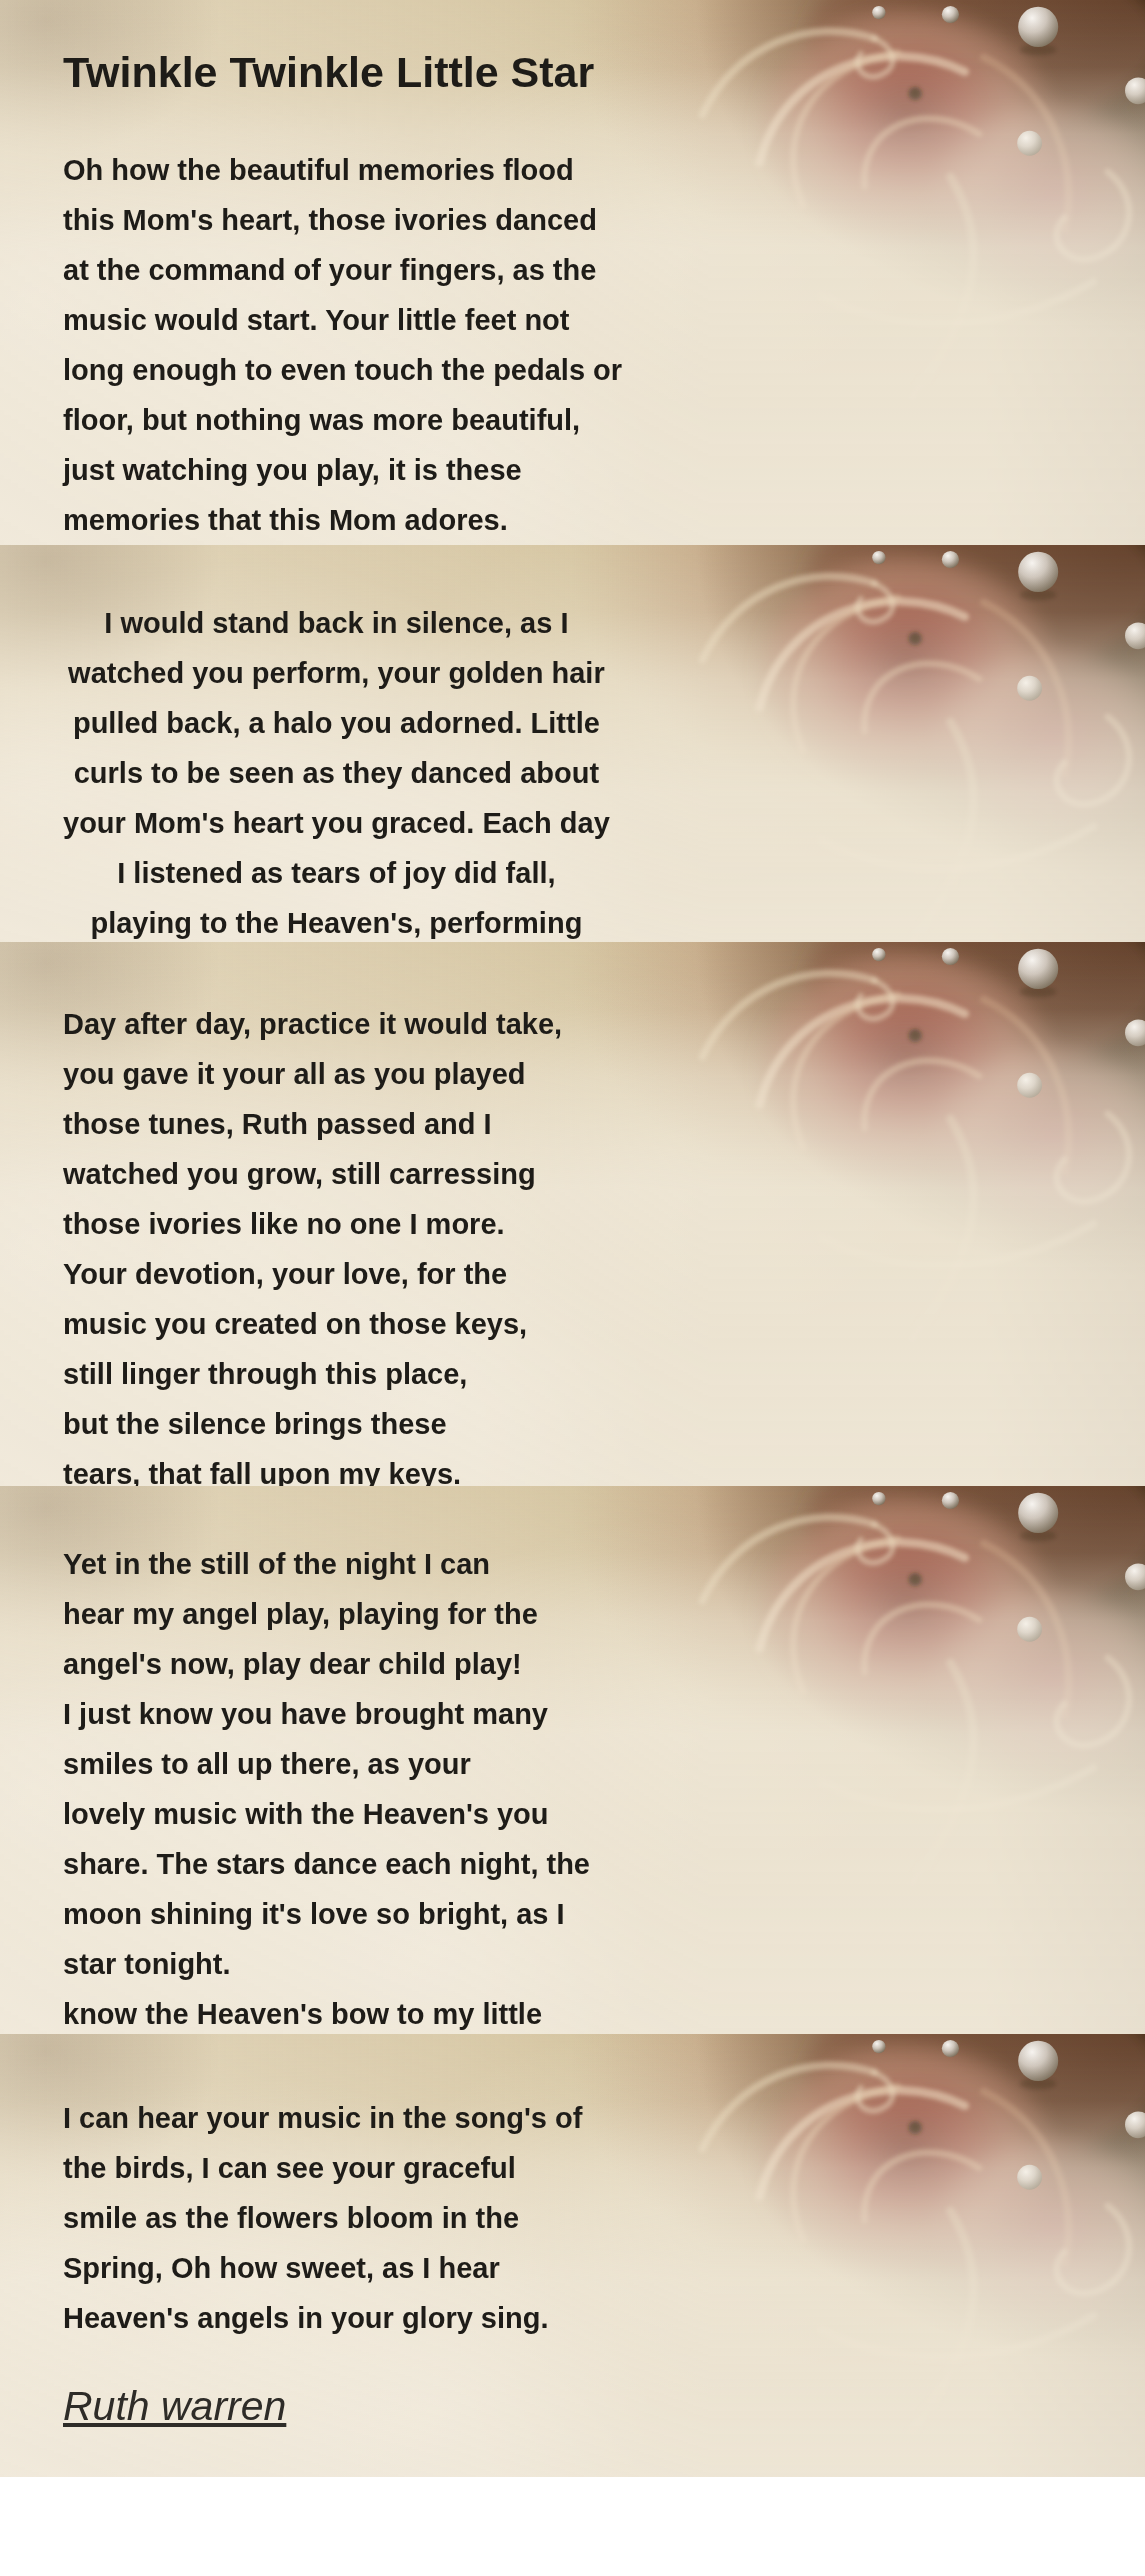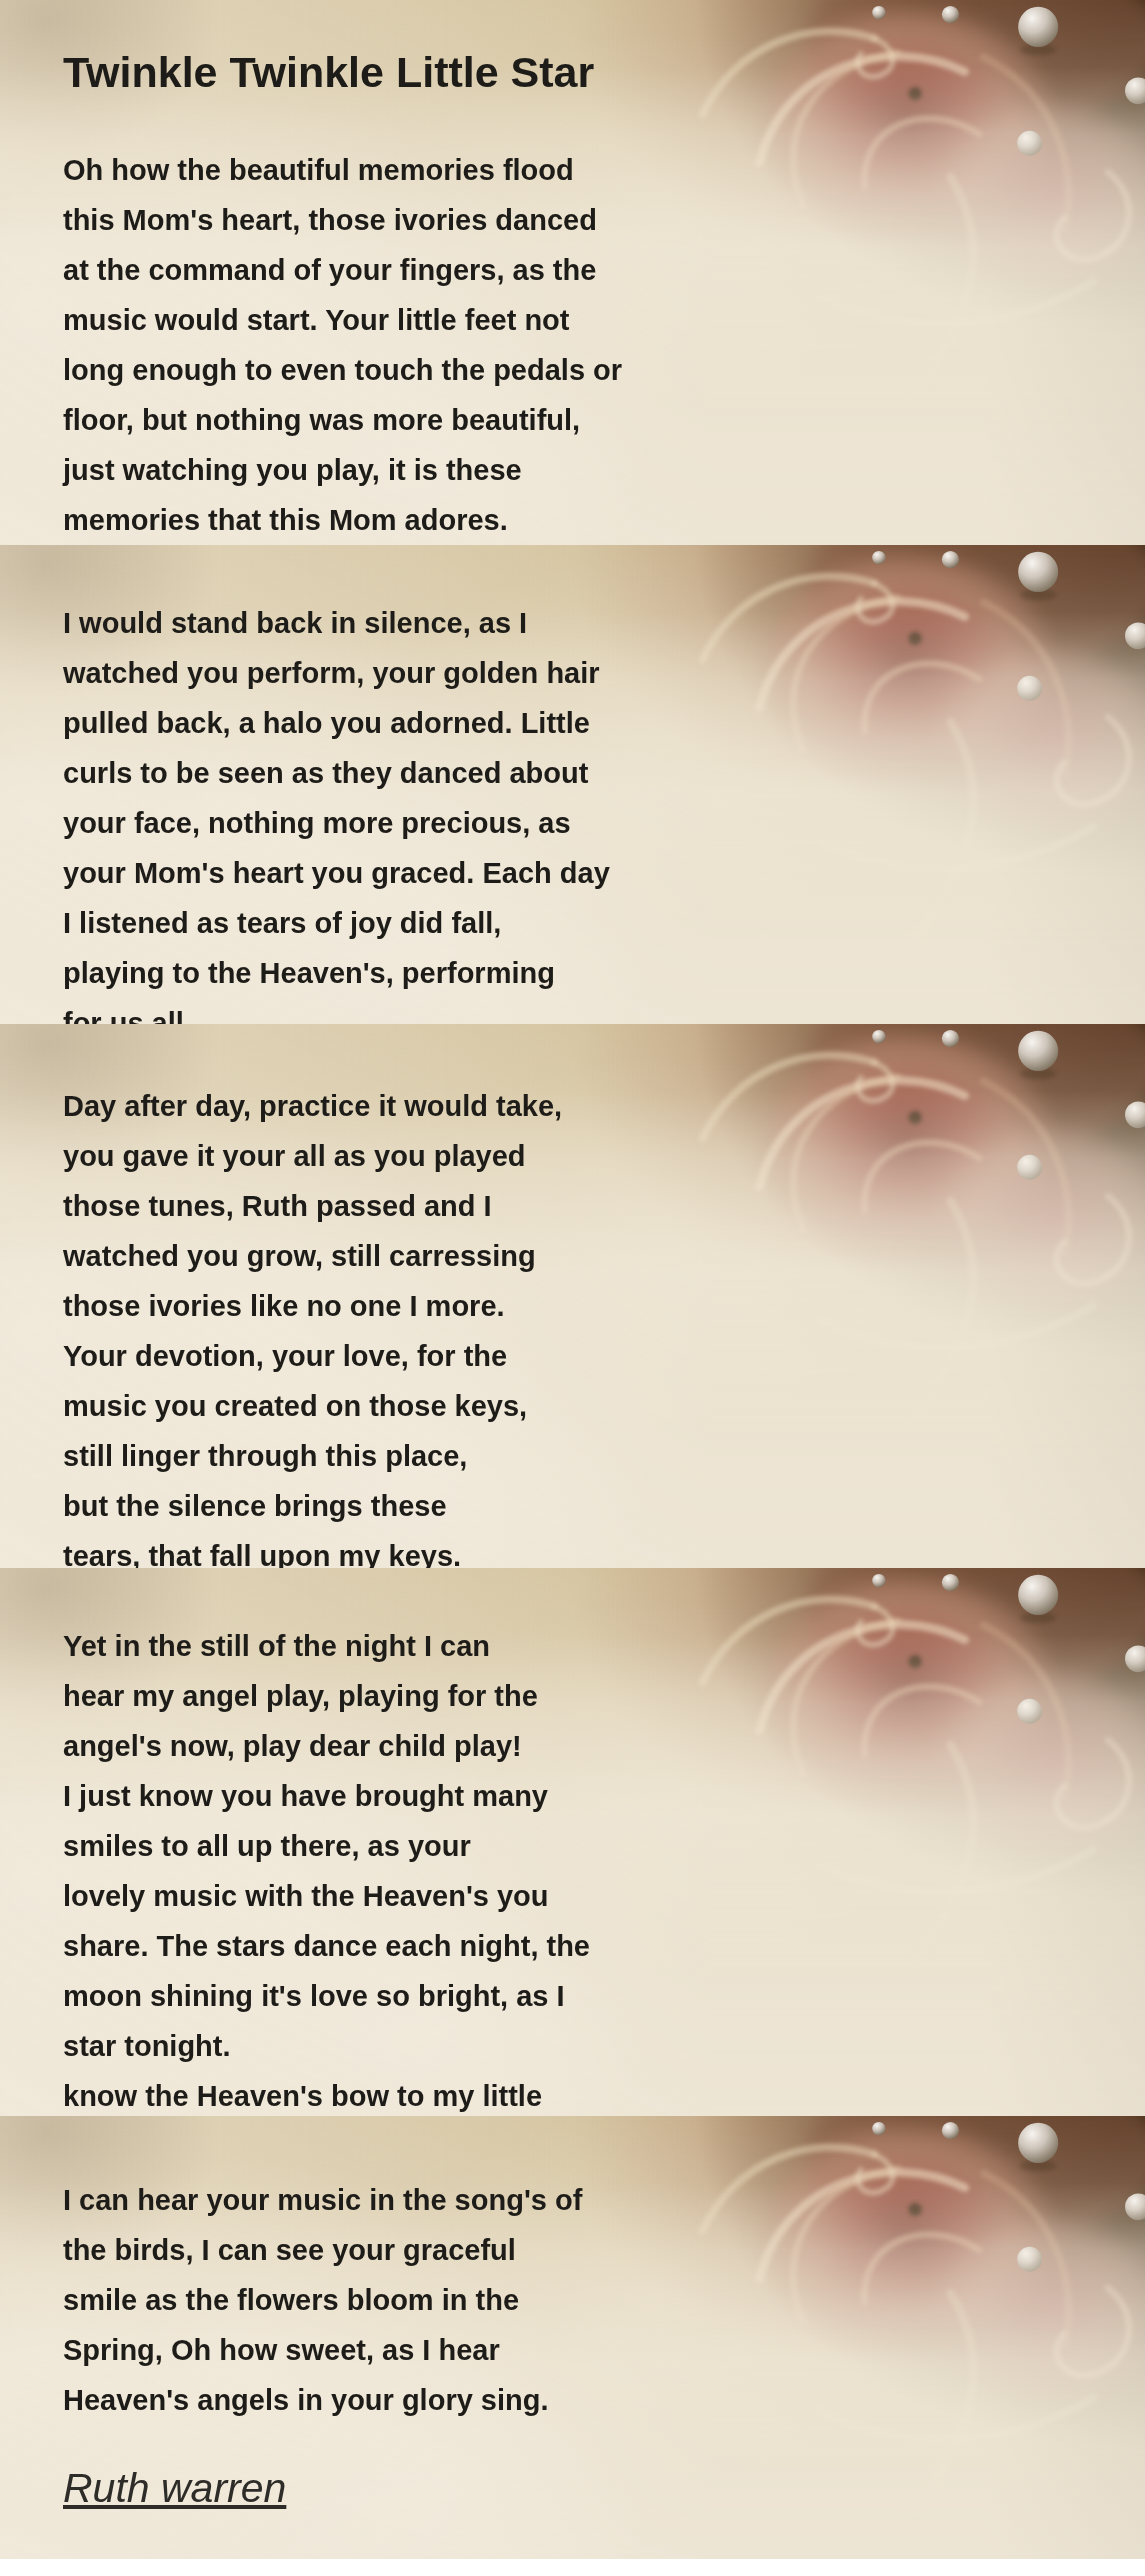--- a/index.html
+++ b/index.html
@@ -20,21 +20,21 @@
       radial-gradient(592px 439px at 100% 0%, rgba(40,24,10,0.92) 0%, rgba(66,42,20,0.62) 40%, rgba(92,64,34,0.28) 62%, rgba(92,64,34,0) 76%),
       radial-gradient(477px 325px at 79% 6%, rgba(156,94,76,0.55) 0%, rgba(156,94,76,0) 70%),
       radial-gradient(248px 191px at 4% 4%, rgba(98,70,38,0.40), rgba(98,70,38,0) 70%),
       radial-gradient(401px 286px at 22% 58%, rgba(243,236,220,0.50), rgba(243,236,220,0) 75%),
       radial-gradient(363px 248px at 58% 40%, rgba(238,229,206,0.40), rgba(238,229,206,0) 75%),
       radial-gradient(286px 210px at 38% 85%, rgba(246,240,227,0.45), rgba(246,240,227,0) 75%),
       radial-gradient(172px 134px at 3% 55%, rgba(235,224,198,0.45), rgba(235,224,198,0) 70%),
       linear-gradient(to left, rgba(96,70,40,0.28), rgba(96,70,40,0) 14%);
   }
   .s1{height:545px;}
-  .s2{height:479px;}
+  .s2{height:397px;text-align:center;}
   .s3{height:544px;}
   .s4{height:548px;}
   .s5{height:443px;}
 
   .corner-art{position:absolute;top:0;right:0;z-index:1;}
 
   .wash{
     position:absolute;inset:0;z-index:2;pointer-events:none;
     background-image:
       linear-gradient(to bottom,
@@ -227,21 +227,20 @@
       <circle cx="220" cy="13" r="7" fill="url(#gPearl)"></circle>
       <circle cx="492" cy="95" r="14" fill="url(#gPearl)"></circle>
     </g>
   </svg>
     <div class="wash"></div>
     <div class="stanza">
         <div class="line">I would stand back in silence, as I</div>
         <div class="line">watched you perform, your golden hair</div>
         <div class="line">pulled back, a halo you adorned. Little</div>
         <div class="line">curls to be seen as they danced about</div>
-        <div class="line">your face, nothing more precious, as</div>
         <div class="line">your Mom's heart you graced. Each day</div>
         <div class="line">I listened as tears of joy did fall,</div>
         <div class="line">playing to the Heaven's, performing</div>
         <div class="line">for us all.</div>
       </div>
   </section>
 
   <section class="sect s3">
       <svg class="corner-art" width="477" height="401" viewBox="0 0 500 420" style="display: block;">
     <defs>

